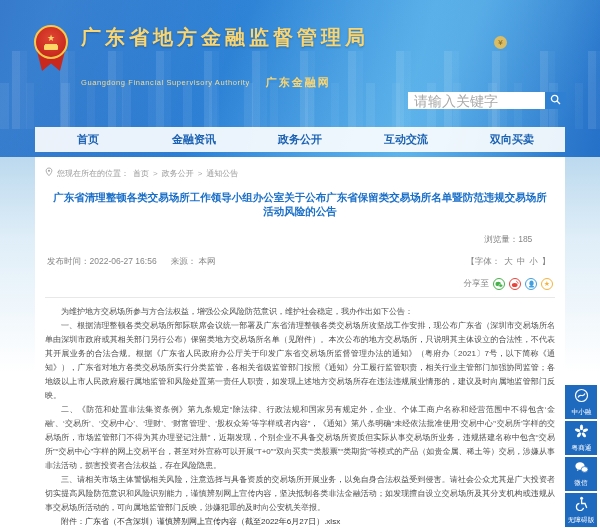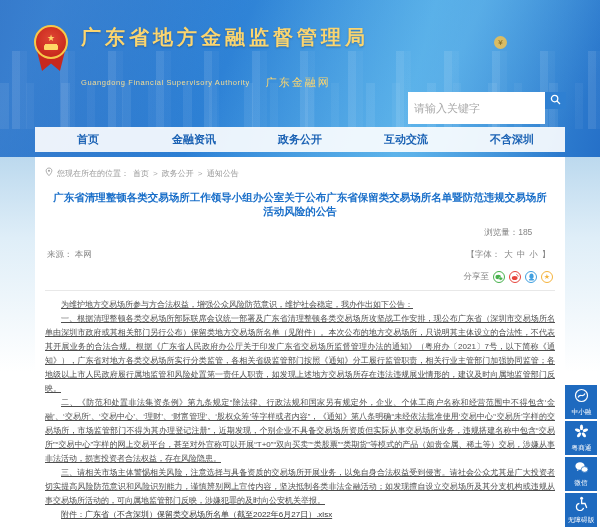--- a/index.html
+++ b/index.html
@@ -27,61 +27,61 @@
   .emblem-circle { position:absolute; top:1px; left:1px; width:34px; height:34px; border-radius:50%;
     background:radial-gradient(circle at 50% 40%,#e04634,#c01f15); border:2px solid #f7c84a;
     display:flex; flex-direction:column; align-items:center; justify-content:center; }
   .emblem-star { color:#ffd766; font-size:9px; line-height:9px; }
   .emblem-gate { width:14px; height:5px; margin-top:2px; background:#ffd766; border-radius:1px;
     box-shadow:0 -2px 0 -1px #ffd766; }
   .site-title { color:#fbd56f; font-size:20px; font-weight:bold; letter-spacing:4px;
     text-shadow:0 1px 2px rgba(0,40,90,.35); white-space:nowrap; }
   .site-subtitle { margin-top:24px; display:flex; align-items:center; gap:16px; white-space:nowrap; }
   .site-subtitle-en { color:#f3dc96; font-size:7.5px; letter-spacing:.6px; }
-  .site-subtitle-cn { color:#fbd56f; font-size:11px; font-weight:normal; letter-spacing:2px; }
+  .site-subtitle-cn { color:#fbd56f; font-size:11px; font-weight:bold; letter-spacing:2px; }
 
   .search-bar { position:absolute; top:92px; left:408px; display:flex; height:17px; }
-  .search-input { width:137px; height:32px; border:none; outline:none; background:#fff;
-    font-size:11px; padding:0 6px; color:#333; font-family:inherit; }
+  .search-input { width:137px; height:17px; border:none; outline:none; background:#fff;
+    font-size:14px; padding:0 6px; color:#333; font-family:inherit; }
   .search-input::placeholder { color:#a9a9a9; }
   .search-btn { width:21px; height:17px; border:none; background:#2f80d2; display:flex;
     align-items:center; justify-content:center; cursor:pointer; }
 
   .nav-strip { position:absolute; top:127px; left:35px; width:530px; height:25px;
     background:rgba(255,255,255,.9); display:flex; align-items:center; }
   .nav-item { flex:1; text-align:center; font-size:11px; font-weight:bold; color:#1b62b4;
     text-decoration:none; cursor:pointer; line-height:25px; }
 
   
   .content-area { height:371px; background:linear-gradient(180deg,#bcd9ee 0%,#dfeef8 22%,#ffffff 58%); }
   .card { margin:0 35px; width:530px; height:371px; background:#fff; padding:6px 10px 0; overflow:hidden; }
 
-  .breadcrumb { display:flex; align-items:center; gap:4px; font-size:8px; color:#999; padding:4px 0 6px;font-family:Liberation Mono, monospace; }
+  .breadcrumb { display:flex; align-items:center; gap:4px; font-size:8px; color:#999; padding:4px 0 6px; }
   .breadcrumb .bc-link { color:#999; cursor:pointer; }
   .bc-sep { color:#aaa; }
 
   .article-title { color:#1a6fc9; font-size:10.5px; font-weight:bold; text-align:center;
-    line-height:14px; margin:5px 6px 6px; }
+    line-height:14px; margin:5px 6px 13px; }
 
   .meta-row { display:flex; justify-content:space-between; align-items:center;
     font-size:8.5px; color:#868686; padding:3px 2px 7px; border-bottom:1px solid #e8e8e8; }
   .meta-left { display:flex; gap:14px; }
   .meta-right { display:flex; gap:10px; align-items:center;flex-direction:column; }
   .font-sizes { display:flex; gap:4px; align-items:center;text-align:center; }
   .font-size-option { cursor:pointer; color:#868686; }
   .share-group { display:flex; gap:4px; align-items:flex-end; }
   .share-circle { width:12px; height:12px; border-radius:50%; display:flex; align-items:center;
     justify-content:center; cursor:pointer; background:#fff; font-size:7px; line-height:12px; }
   .share-wechat { border:1px solid #46b14b; color:#46b14b; }
   .share-weibo  { border:1px solid #e6443c; color:#e6443c; }
   .share-qq     { border:1px solid #3f9fe0; color:#3f9fe0; }
   .share-qzone  { border:1px solid #f5b33c; color:#f5b33c; }
 
   .article-body { padding-top:7px; font-size:8px; color:#4d4d4d; line-height:14px; text-align:justify; }
-  .article-body p { text-indent:2em; margin:0;text-decoration:underline; }
+  .article-body p { text-indent:2em; margin:0; }
   .attachment-line { text-indent:2em; margin-top:0; }
   .attachment-link { color:#333; cursor:pointer; text-decoration:none; }
 
   .signature { width:fit-content; margin:6px 65px 0 auto; text-align:center;
     font-size:9px; color:#555; line-height:15px; }
 
   
   .side-toolbar { position:absolute; top:385px; right:3px; width:32px; display:flex;
     flex-direction:column; gap:2px; }
   .side-btn { width:32px; height:34px; background:#1e6abf; color:#fff; display:flex;
@@ -125,21 +125,21 @@
         </svg>
       </span>
     </button>
   </div>
 
   <nav class="nav-strip">
     <a class="nav-item">首页</a>
     <a class="nav-item">金融资讯</a>
     <a class="nav-item">政务公开</a>
     <a class="nav-item">互动交流</a>
-    <a class="nav-item">不含深圳</a>
+    <a class="nav-item">双向买卖</a>
   </nav>
 </header>
 
 <div class="content-area">
   <main class="card">
 
     <div class="breadcrumb">
       <span>
         <svg width="8" height="10" viewBox="0 0 10 12">
           <path d="M5 1 C7.3 1 8.6 2.7 8.6 4.5 C8.6 7 5 10.6 5 10.6 C5 10.6 1.4 7 1.4 4.5 C1.4 2.7 2.7 1 5 1 Z" fill="none" stroke="#999" stroke-width="1"></path>
@@ -151,20 +151,21 @@
       <span class="bc-sep">&gt;</span>
       <span class="bc-link">政务公开</span>
       <span class="bc-sep">&gt;</span>
       <span class="bc-link">通知公告</span>
     </div>
 
     <h1 class="article-title">广东省清理整顿各类交易场所工作领导小组办公室关于公布广东省保留类交易场所名单暨防范违规交易场所活动风险的公告</h1>
 
     <div class="meta-row">
       <div class="meta-left">
+        <span>发布时间：2022-06-27 16:56</span>
         <span>来源： 本网</span>
       </div>
       <div class="meta-right">
         <span>浏览量：185</span>
         <span class="font-sizes">
           <span>【字体：</span>
           <span class="font-size-option">大</span>
           <span class="font-size-option">中</span>
           <span class="font-size-option">小</span>
           <span>】</span>
@@ -192,21 +193,21 @@
           <span class="share-circle share-qzone">★</span>
         </span>
       </div>
     </div>
 
     <div class="article-body">
       <p>为维护地方交易场所参与方合法权益，增强公众风险防范意识，维护社会稳定，我办作出如下公告：</p>
       <p>一、根据清理整顿各类交易场所部际联席会议统一部署及广东省清理整顿各类交易场所攻坚战工作安排，现公布广东省（深圳市交易场所名单由深圳市政府或其相关部门另行公布）保留类地方交易场所名单（见附件）。本次公布的地方交易场所，只说明其主体设立的合法性，不代表其开展业务的合法合规。根据《广东省人民政府办公厅关于印发广东省交易场所监督管理办法的通知》（粤府办〔2021〕7号，以下简称《通知》），广东省对地方各类交易场所实行分类监管，各相关省级监管部门按照《通知》分工履行监管职责，相关行业主管部门加强协同监管；各地级以上市人民政府履行属地监管和风险处置第一责任人职责，如发现上述地方交易场所存在违法违规展业情形的，建议及时向属地监管部门反映。</p>
       <p>二、《防范和处置非法集资条例》第九条规定“除法律、行政法规和国家另有规定外，企业、个体工商户名称和经营范围中不得包含‘金融’、‘交易所’、‘交易中心’、‘理财’、‘财富管理’、‘股权众筹’等字样或者内容”，《通知》第八条明确“未经依法批准使用‘交易中心’‘交易所’字样的交易场所，市场监管部门不得为其办理登记注册”，近期发现，个别企业不具备交易场所资质但实际从事交易场所业务，违规搭建名称中包含“交易所”“交易中心”字样的网上交易平台，甚至对外宣称可以开展“T+0”“双向买卖”“类股票”“类期货”等模式的产品（如贵金属、稀土等）交易，涉嫌从事非法活动，损害投资者合法权益，存在风险隐患。</p>
       <p>三、请相关市场主体警惕相关风险，注意选择与具备资质的交易场所开展业务，以免自身合法权益受到侵害。请社会公众尤其是广大投资者切实提高风险防范意识和风险识别能力，谨慎辨别网上宣传内容，坚决抵制各类非法金融活动；如发现擅自设立交易场所及其分支机构或违规从事交易场所活动的，可向属地监管部门反映，涉嫌犯罪的及时向公安机关举报。</p>
-      <p class="attachment-line"><span>附件：</span><a class="attachment-link">广东省（不含深圳）保留类交易场所名单（截至2022年6月27日）.xlsx</a></p>
+      <p class="attachment-line"><span>附件：</span><a class="attachment-link">广东省（不含深圳）谨慎辨别网上宣传内容（截至2022年6月27日）.xlsx</a></p>
     </div>
 
     <div class="signature">
       <div>广东省清理整顿各类交易场所工作</div>
       <div>2022年6月27日</div>
     </div>
 
   </main>
 </div>
 

